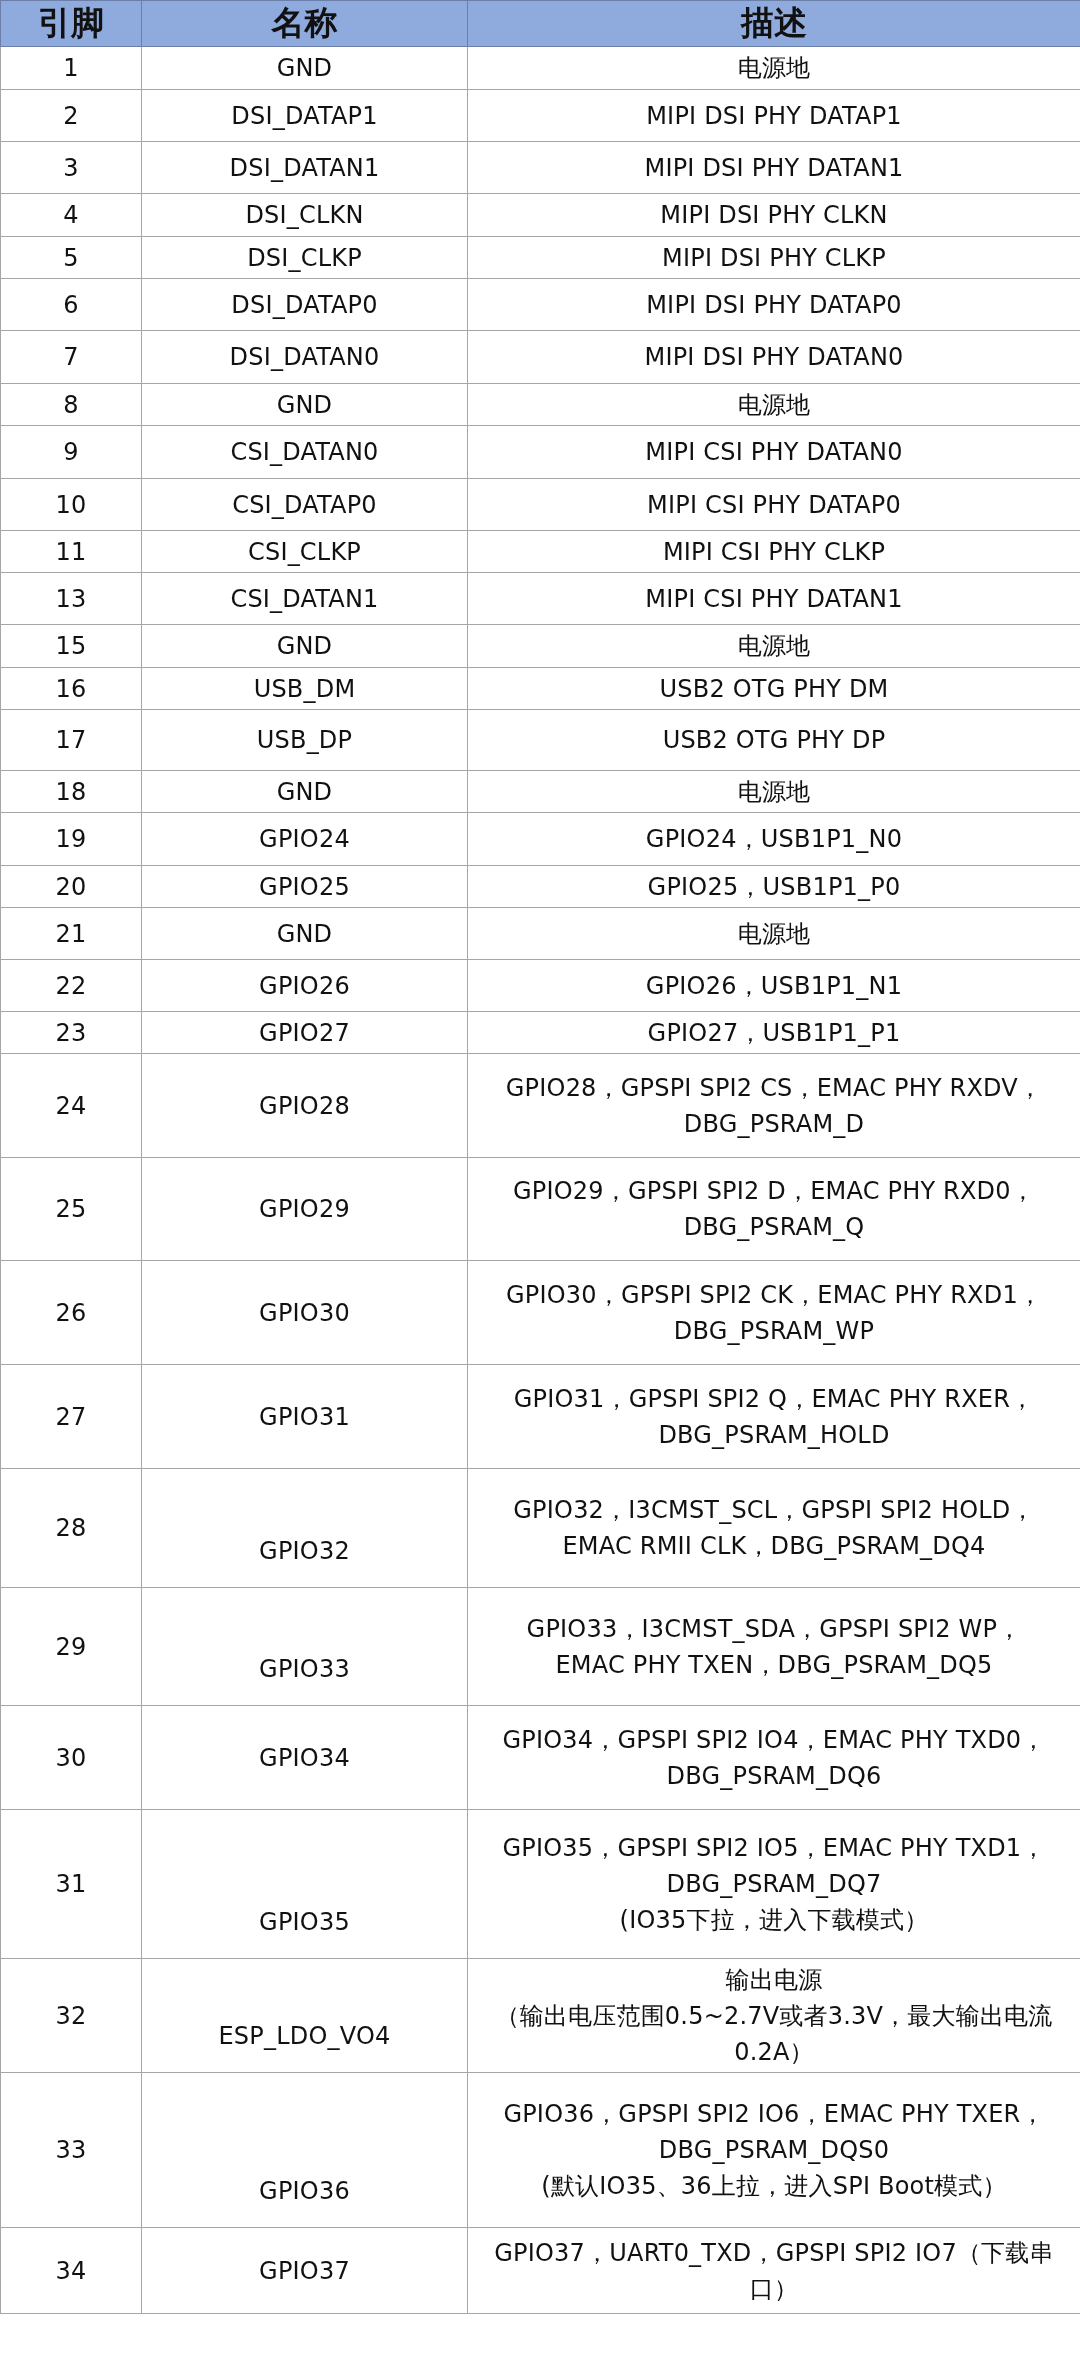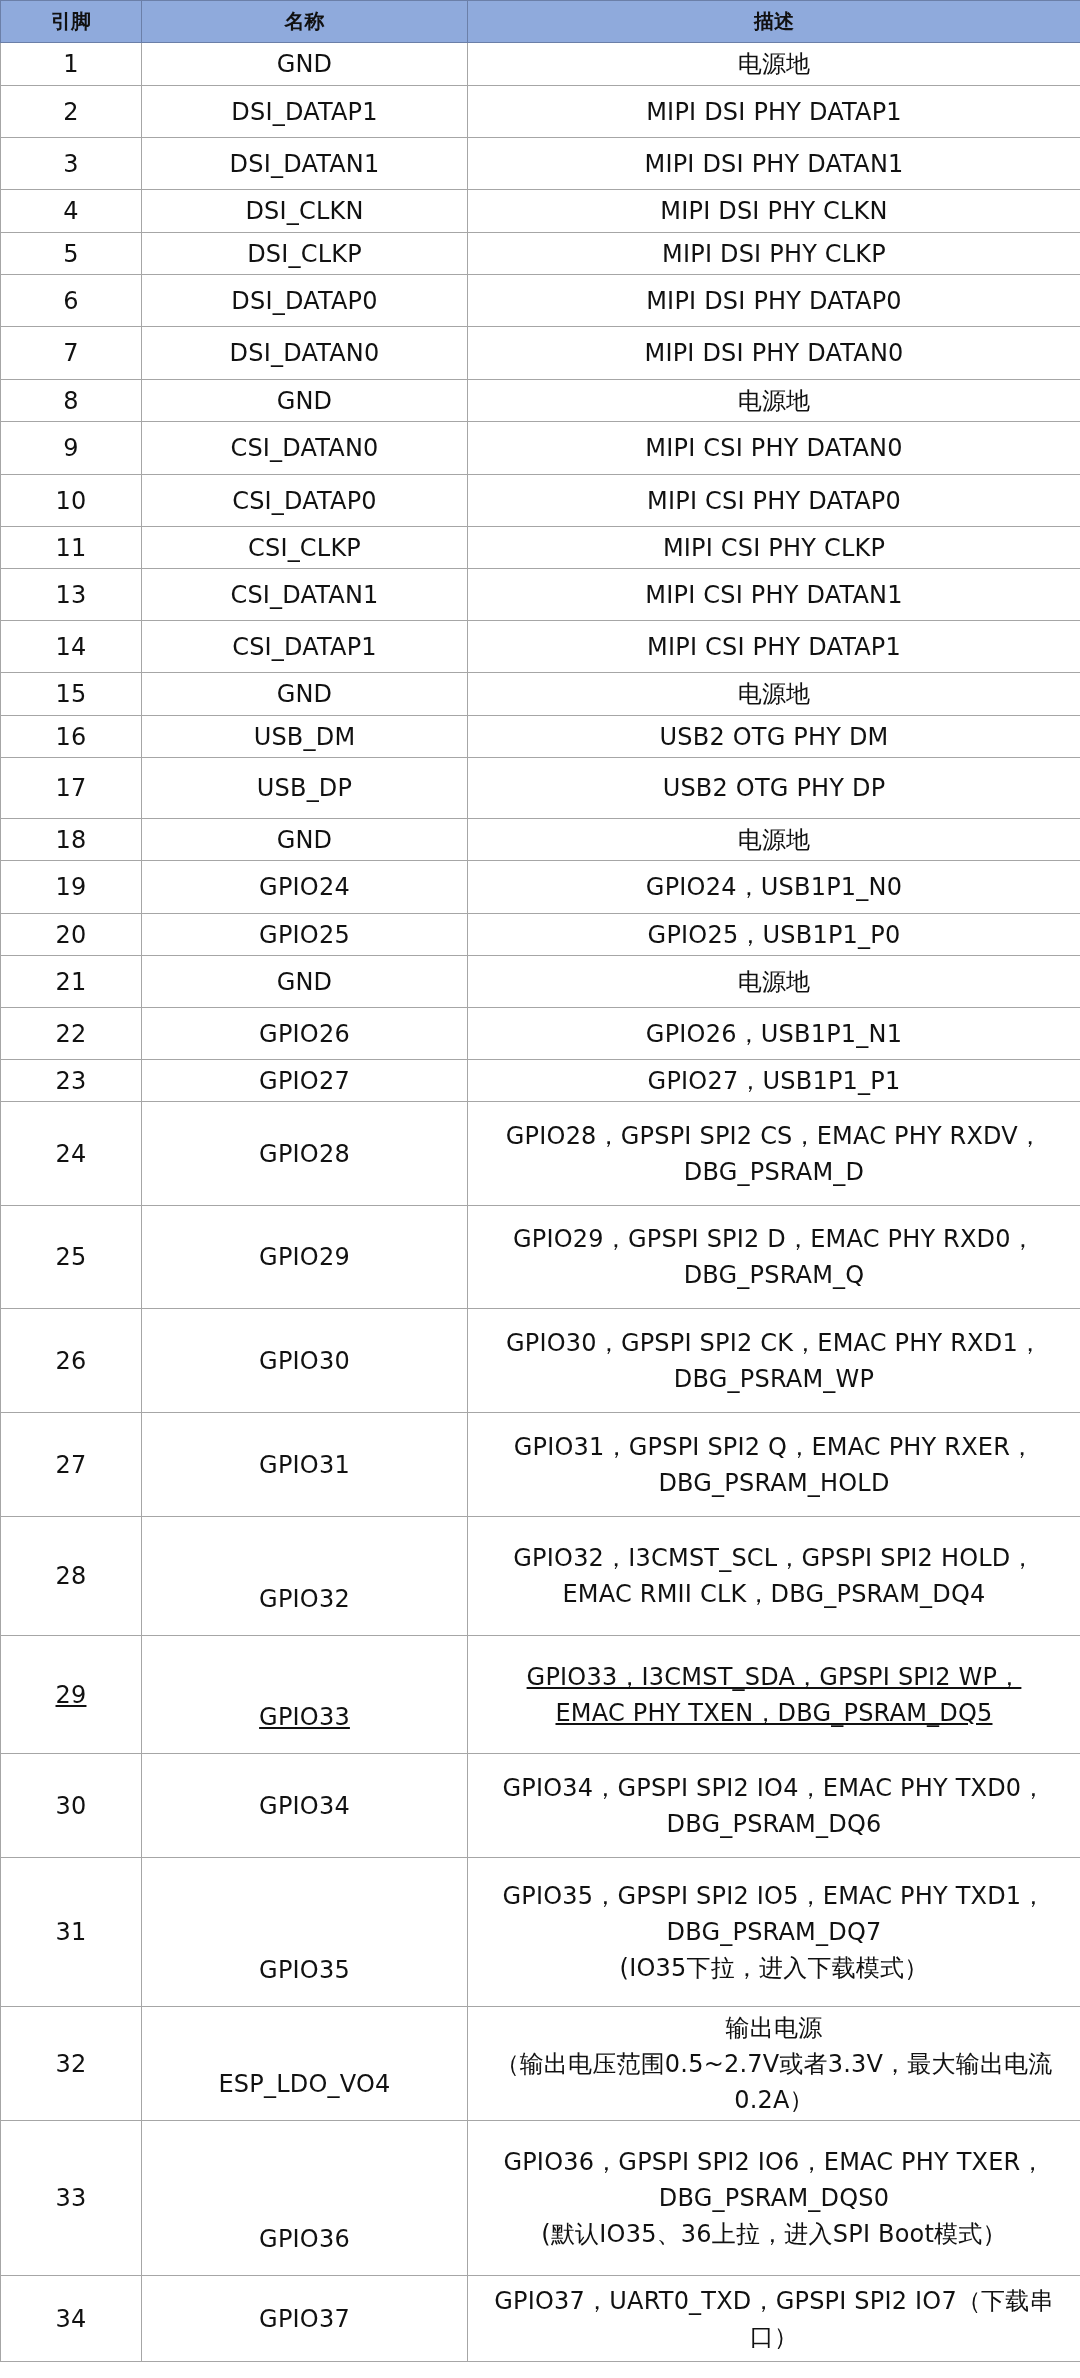--- a/index.html
+++ b/index.html
@@ -5,21 +5,21 @@
   html, body { margin: 0; padding: 0; background: #ffffff; }
   body { width: 1080px; height: 2378px; overflow: hidden; font-family: "DejaVu Sans", "Liberation Sans", sans-serif; color: #111111; }
   table.pins { border-collapse: collapse; table-layout: fixed; width: 1080px; }
   table.pins col.c-pin { width: 141px; }
   table.pins col.c-name { width: 326px; }
   table.pins col.c-desc { width: 613px; }
   table.pins th {
     background: #8faadc;
     color: #111111;
     font-weight: bold;
-    font-size: 20px;
+    font-size: 33px;
     height: 41px;
     border: 1px solid #6b7fa8;
     text-align: center;
     vertical-align: middle;
     padding: 0;
   }
   table.pins td {
     border: 1px solid #a6a6a6;
     text-align: center;
     vertical-align: middle;
@@ -103,25 +103,20 @@
       <tr style="height: 42px; margin-top: 6px;">
         <td class="pin">11</td>
         <td class="name">CSI_CLKP</td>
         <td class="desc">MIPI CSI PHY CLKP</td>
       </tr>
       <tr style="height: 52px;">
         <td class="pin">13</td>
         <td class="name">CSI_DATAN1</td>
         <td class="desc">MIPI CSI PHY DATAN1</td>
       </tr>
-      <tr style="height: 52px;">
-        <td class="pin">14</td>
-        <td class="name">CSI_DATAP1</td>
-        <td class="desc">MIPI CSI PHY DATAP1</td>
-      </tr>
       <tr style="height: 43px;">
         <td class="pin">15</td>
         <td class="name">GND</td>
         <td class="desc">电源地</td>
       </tr>
       <tr style="height: 42px;">
         <td class="pin">16</td>
         <td class="name">USB_DM</td>
         <td class="desc">USB2 OTG PHY DM</td>
       </tr>
@@ -183,21 +178,21 @@
         <td class="name">GPIO31</td>
         <td class="desc">GPIO31，GPSPI SPI2 Q，EMAC PHY RXER，
 DBG_PSRAM_HOLD</td>
       </tr>
       <tr style="height: 119px;">
         <td class="pin">28</td>
         <td class="name low">GPIO32</td>
         <td class="desc">GPIO32，I3CMST_SCL，GPSPI SPI2 HOLD，
 EMAC RMII CLK，DBG_PSRAM_DQ4</td>
       </tr>
-      <tr style="height: 118px; text-decoration: underline;">
+      <tr style="height: 118px;">
         <td class="pin">29</td>
         <td class="name low">GPIO33</td>
         <td class="desc">GPIO33，I3CMST_SDA，GPSPI SPI2 WP，
 EMAC PHY TXEN，DBG_PSRAM_DQ5</td>
       </tr>
       <tr style="height: 104px;">
         <td class="pin">30</td>
         <td class="name">GPIO34</td>
         <td class="desc">GPIO34，GPSPI SPI2 IO4，EMAC PHY TXD0，
 DBG_PSRAM_DQ6</td>

